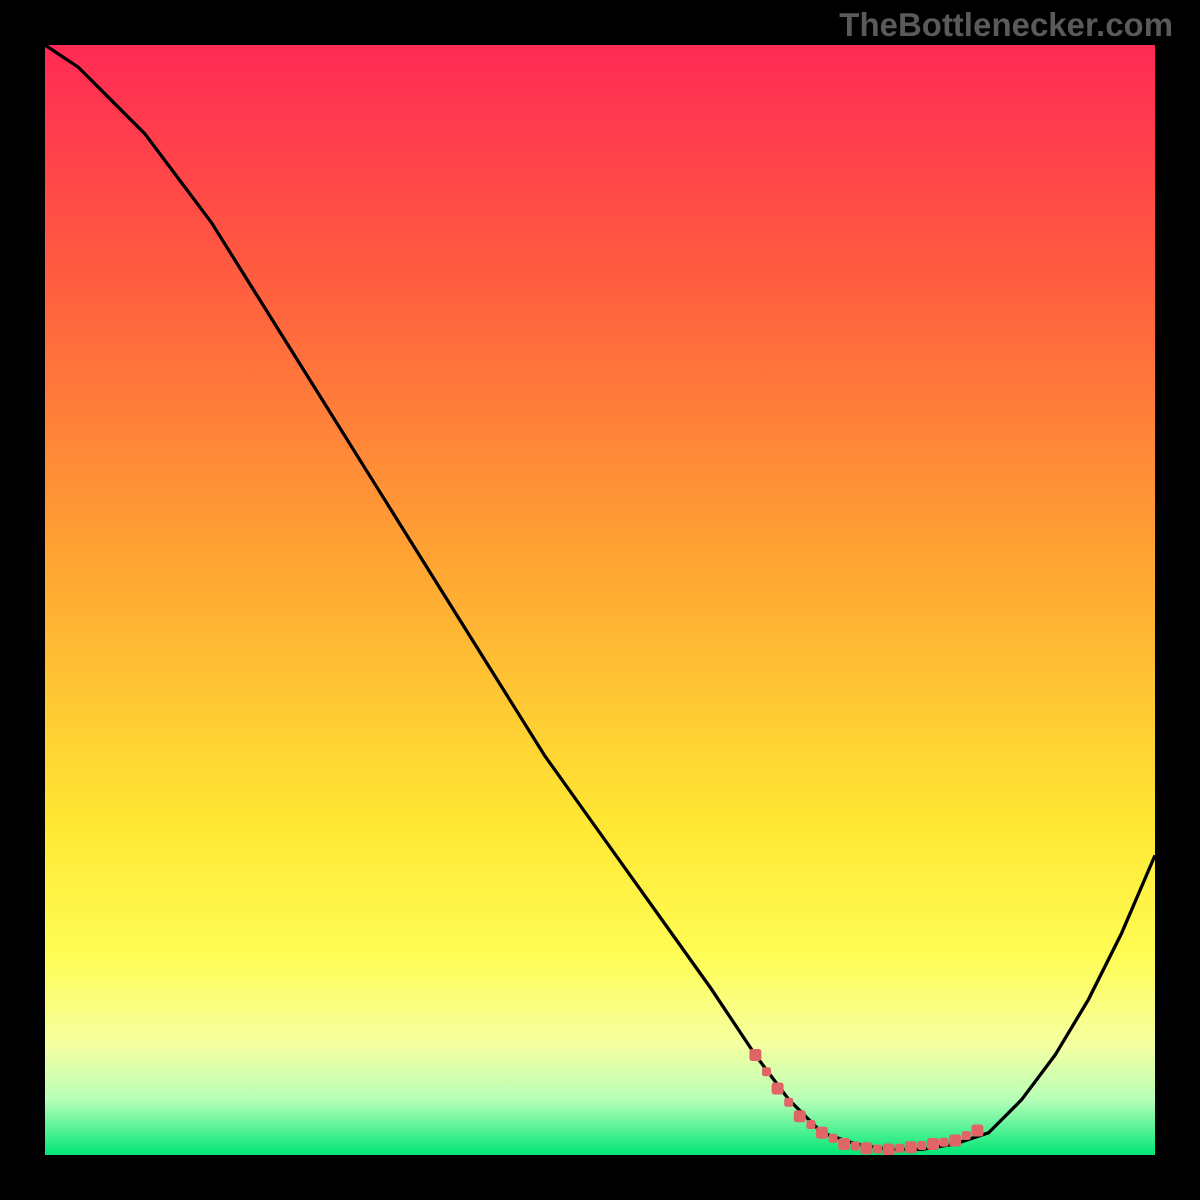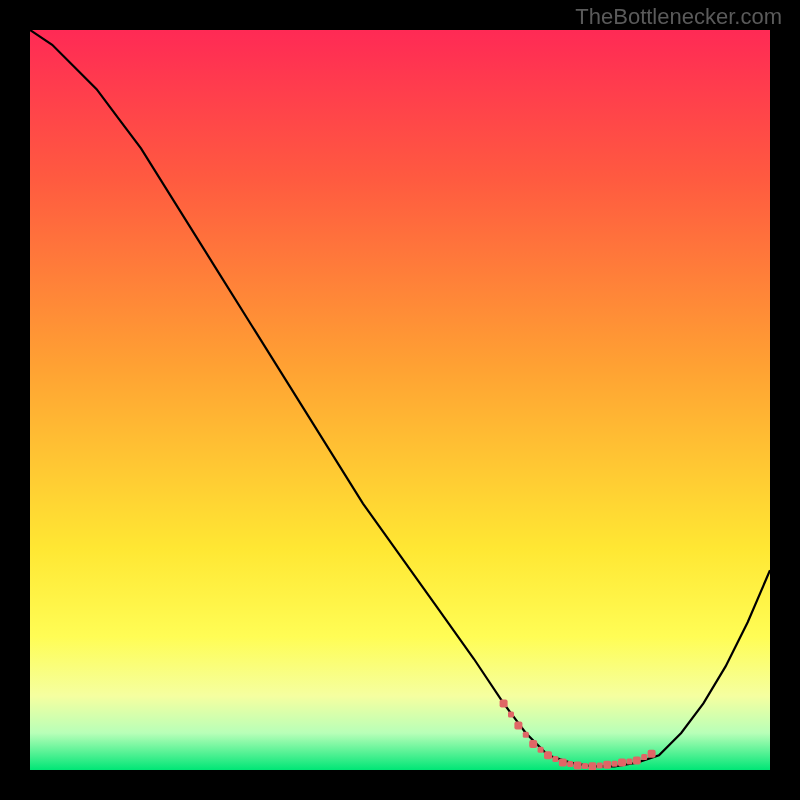--- a/index.html
+++ b/index.html
@@ -10,21 +10,21 @@
     position: relative;
     font-family: Arial, Helvetica, sans-serif;
     overflow: hidden;
   }
   .watermark {
     position: absolute;
     top: 4px;
     right: 18px;
     color: #5a5a5a;
     font-size: 22px;
-    font-weight: normal;
+    font-weight: bold;
     z-index: 10;
   }
   .plot-area {
     position: absolute;
     top: 30px;
     left: 30px;
     width: 740px;
     height: 740px;
   }
   svg.chart {

